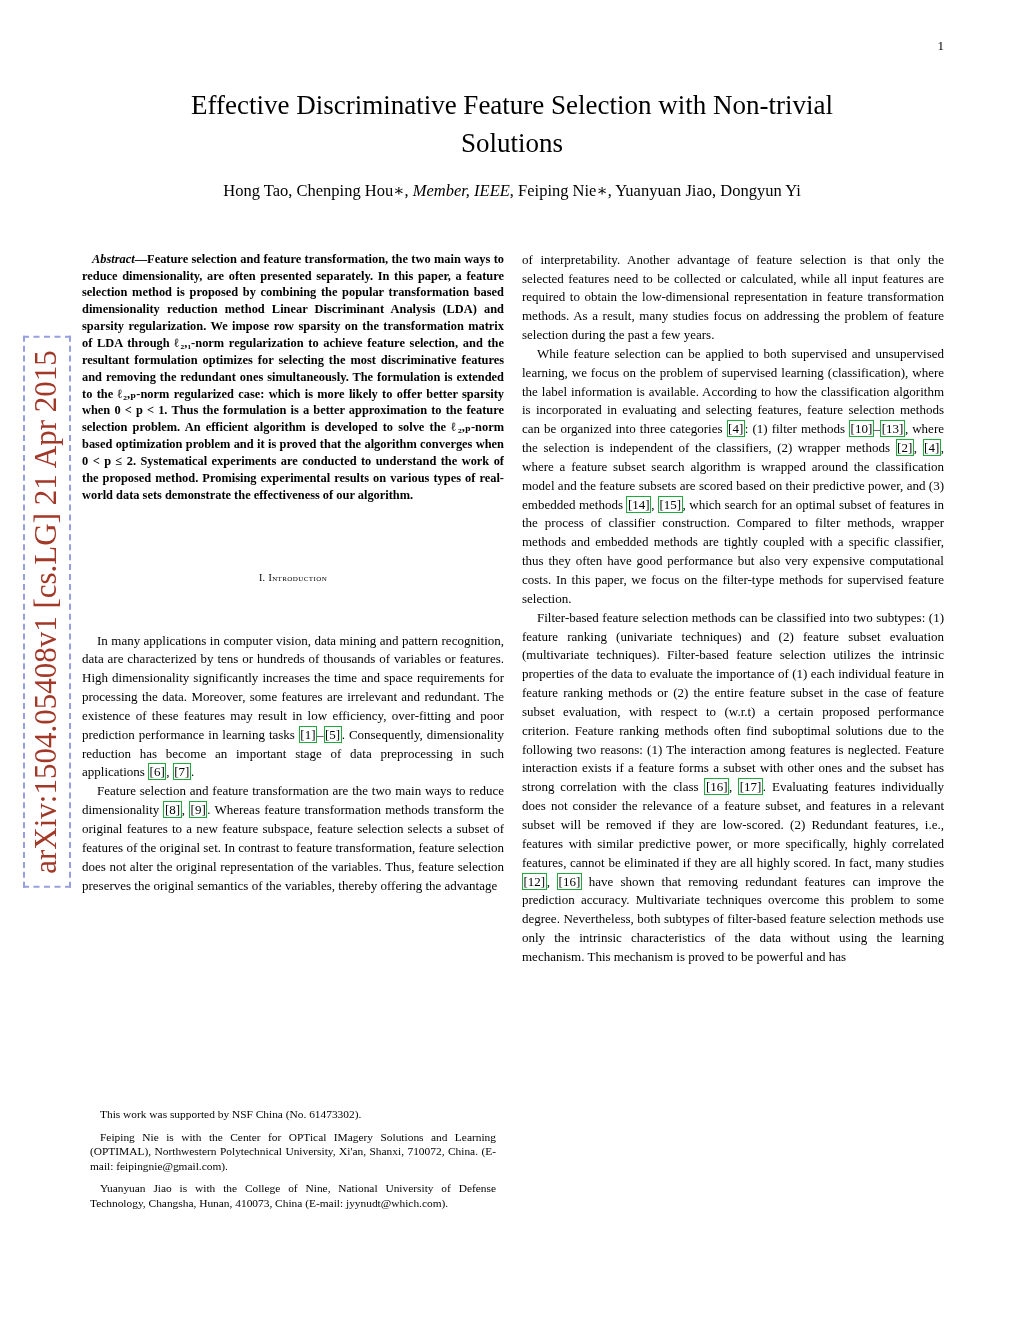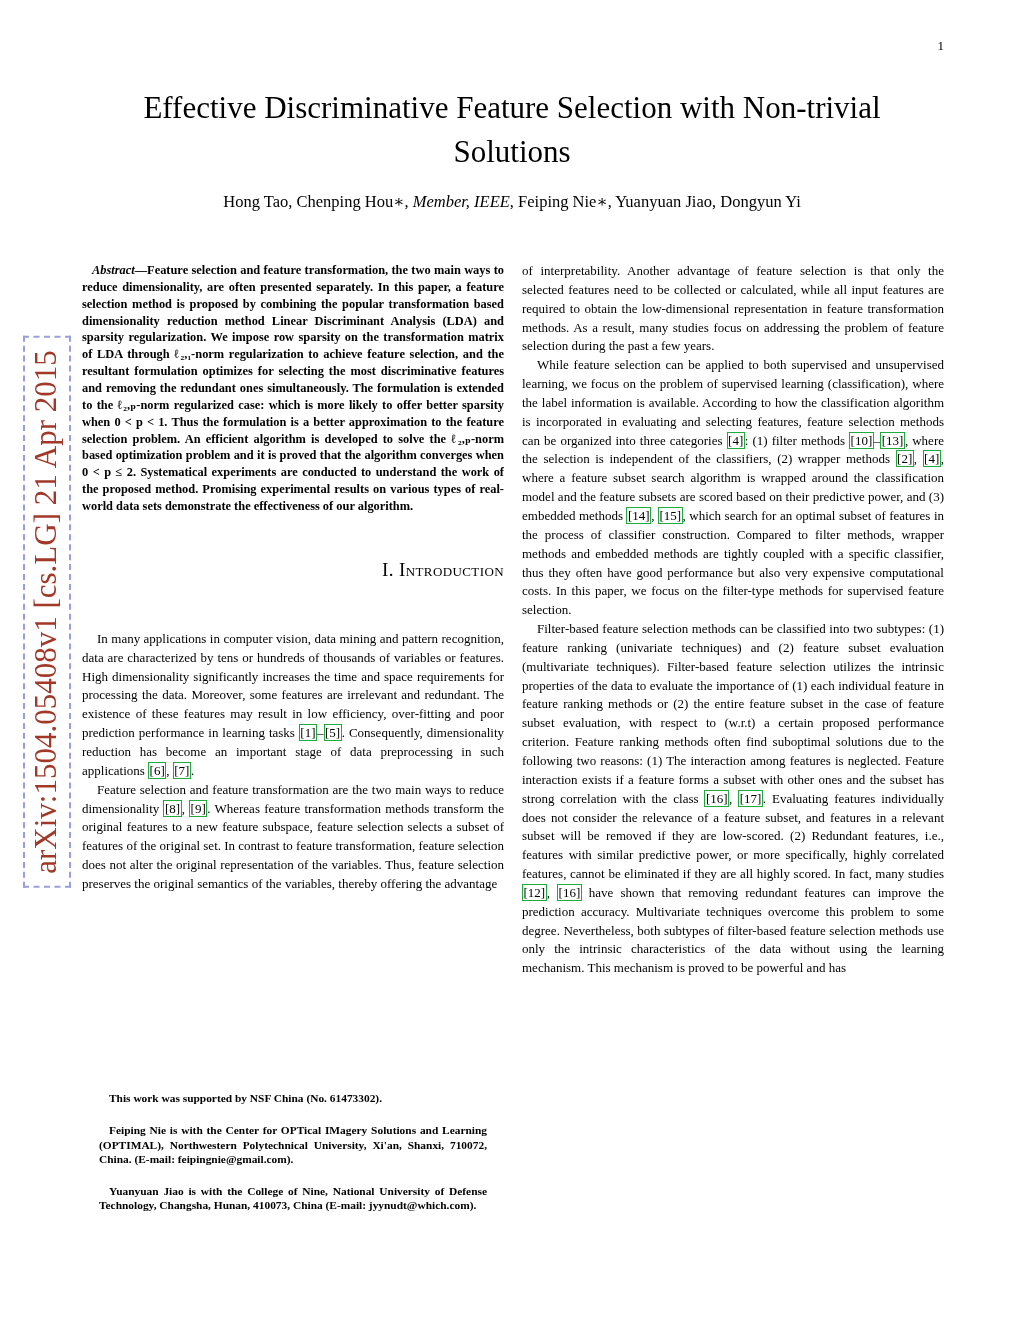--- a/index.html
+++ b/index.html
@@ -17,21 +17,21 @@
     position:absolute; left:47px; top:612px;
     transform:translate(-50%,-50%) rotate(-90deg);
     white-space:nowrap;
     font-size:31px;
     color:var(--stamp-red,#a13828);
     border:2px dashed var(--stamp-border-blue,#96a0de);
     padding:3px 12px 5px;
   }
   .title {
     margin:86px auto 0; width:740px;
-    text-align:center; font-size:31px; font-weight:normal;
+    text-align:center; font-size:27px; font-weight:normal;
     line-height:1.42;
   }
   .authors {
     margin-top:18px; text-align:center; font-size:16.5px;
   }
   .authors .it { font-style:italic; }
   .columns {
     display:flex; gap:18px;
     margin:50px 80px 0 82px;
     height:968px;
@@ -41,32 +41,32 @@
     display:flex; flex-direction:column;gap:36px;
   }
   .abstract {
     font-size:12.4px; font-weight:bold; line-height:1.36;
     text-align:justify; text-indent:10px; margin:0;
   }
   .lead-label { font-style:italic; }
   .index-terms { margin-top:13px; }
   .section-heading {
     font-variant:small-caps; font-weight:normal;
-    text-align:right; font-size:19px; letter-spacing:0.4px;
-    margin:8px 0 13px;
+    text-align:center; font-size:10px; letter-spacing:0.4px;
+    margin:32px 0 13px;
   }
   .para {
     font-size:13px; line-height:1.45; text-align:justify;
     text-indent:15px; margin:0;
   }
   .para.noindent { text-indent:0; }
   .footnotes { margin-top:auto; padding-top:10px; }
   .footnote {
     font-size:11.4px; line-height:1.28; text-align:justify;
-    text-indent:10px; margin:17px;font-weight:bold;
+    text-indent:10px; margin:8px;
   }
   .cite {
     border:1.4px solid var(--citation-green,#1faa3c);
     padding:0 0.5px;
   }
 </style>
 </head>
 <body>
 
 <div class="page-number">1</div>

